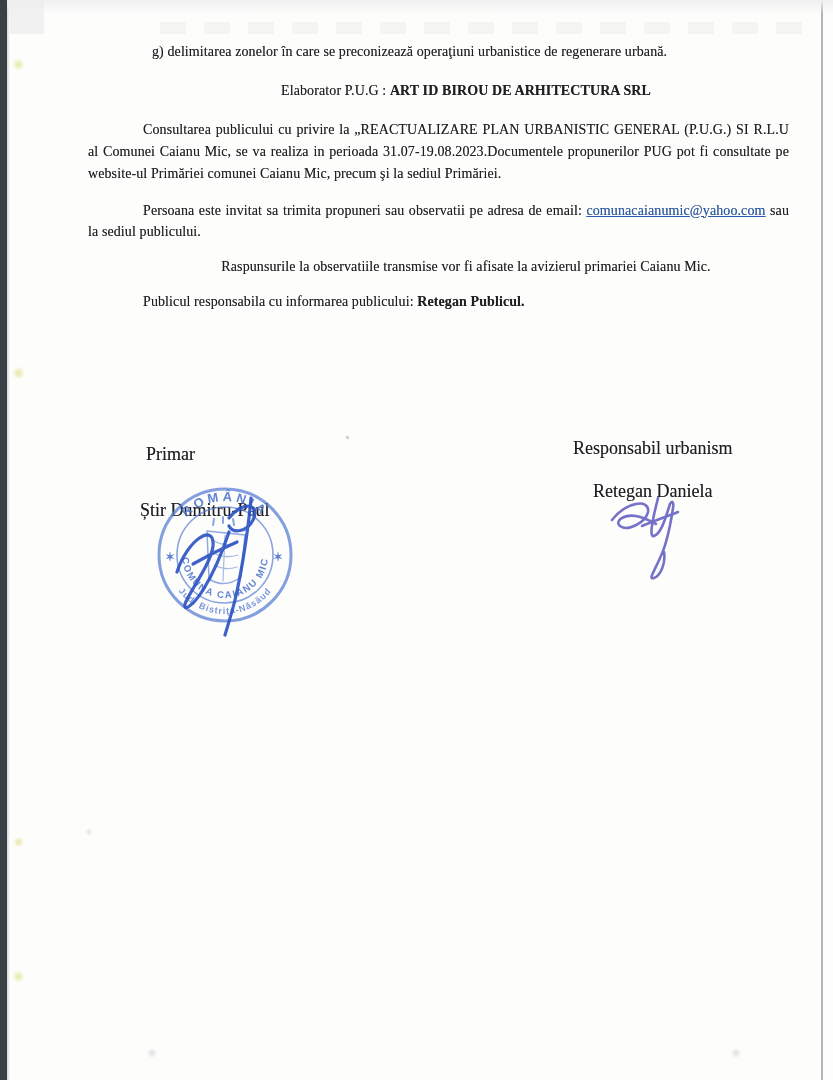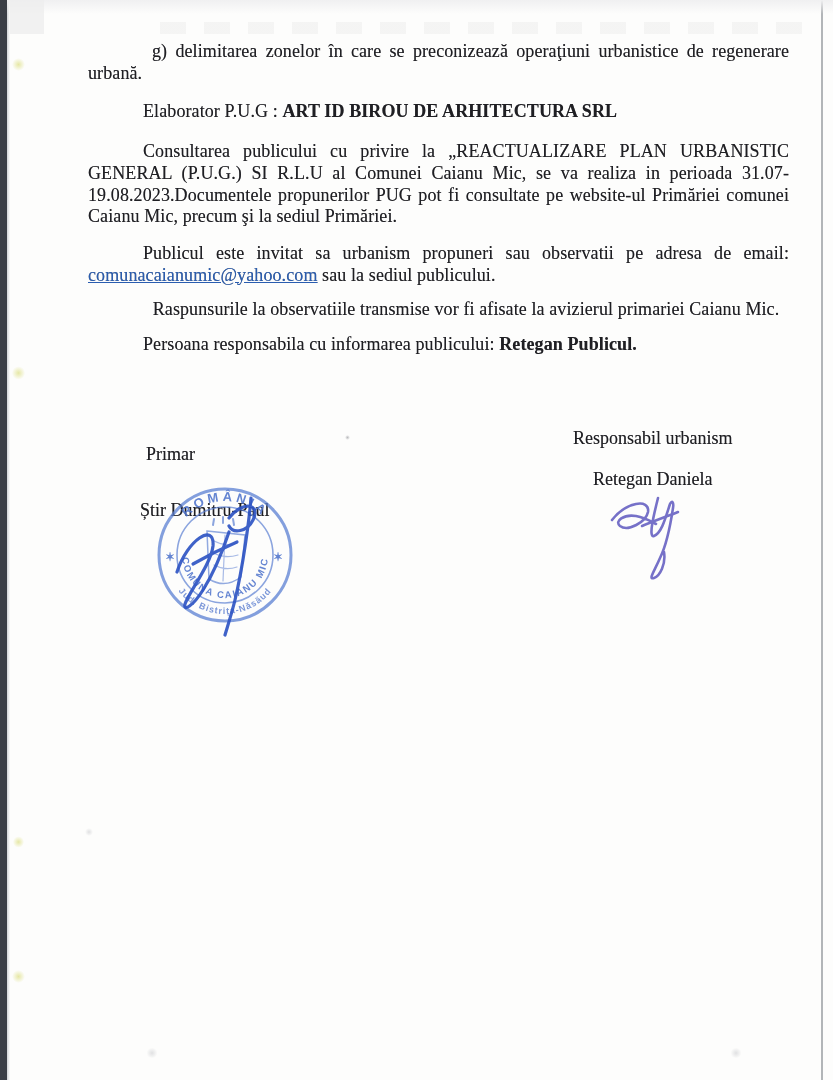--- a/index.html
+++ b/index.html
@@ -20,41 +20,41 @@
   .ghost-row{position:absolute;left:160px;top:22px;width:660px;height:12px;opacity:.05;
     background:repeating-linear-gradient(to right,#555 0 26px,transparent 26px 44px);}
   .speck{position:absolute;border-radius:50%;}
   .speck-yellow{background:radial-gradient(circle,rgba(226,228,150,.85),rgba(240,242,190,0) 70%);}
   .speck-gray{background:radial-gradient(circle,rgba(120,122,128,.5),rgba(160,160,165,0) 70%);}
   .speck-faint{background:radial-gradient(circle,rgba(170,172,178,.35),rgba(200,200,205,0) 70%);}
 
   
   .content{
     position:absolute;left:88px;top:0;width:701px;
-    font-size:18px;line-height:21.7px;
+    font-size:14px;line-height:21.7px;
     letter-spacing:.1px;
     text-shadow:0 0 .5px rgba(40,40,48,.55);
   }
   .content p{margin:0;}
   .para{text-align:justify;text-indent:55px;}
   .p1{padding-top:41px;text-indent:64px;}
-  .p2{margin-top:17px !important;text-align:left;}
+  .p2{margin-top:17px !important;text-align:center;}
   .p3{margin-top:18px !important;}
   .p4{margin-top:15px !important;}
   .p5{margin-top:13px !important;text-align:center;}
   .p6{margin-top:13px !important;text-align:left;}
   b{font-weight:bold;}
   a.email{color:#2a5db0;text-decoration:underline;text-decoration-color:#2a5db0;cursor:pointer;}
 
   .sig{position:absolute;font-weight:normal;font-size:18px;white-space:nowrap;
     text-shadow:0 0 .5px rgba(40,40,48,.55);}
   .sig-title-left{left:146px;top:444px;}
-  .sig-title-right{left:573px;top:428px;text-align:right;}
+  .sig-title-right{left:573px;top:438px;text-align:right;}
   .sig-name-left{left:140px;top:500px;}
-  .sig-name-right{left:593px;top:469px;}
+  .sig-name-right{left:593px;top:481px;}
 
   .stamp-wrap{position:absolute;left:151px;top:481px;width:148px;height:148px;opacity:.88;}
   .sig-scribble-left{position:absolute;left:163px;top:488px;width:112px;height:150px;}
   .sig-scribble-right{position:absolute;left:608px;top:494px;width:110px;height:88px;}
 </style>
 </head>
 <body>
 
 <div class="page">
 
@@ -73,25 +73,25 @@
   <div class="speck speck-faint" style="left:146px;top:1048px;width:12px;height:10px;"></div>
   <div class="speck speck-faint" style="left:730px;top:1048px;width:12px;height:10px;"></div>
 
   <div class="content">
     <p class="para p1"><span>g) delimitarea zonelor în care se preconizează operaţiuni urbanistice de regenerare urbană.</span></p>
 
     <p class="para p2"><span>Elaborator P.U.G : </span><b>ART ID BIROU DE ARHITECTURA SRL</b></p>
 
     <p class="para p3"><span>Consultarea publicului cu privire la „REACTUALIZARE PLAN URBANISTIC GENERAL (P.U.G.) SI R.L.U al Comunei Caianu Mic, se va realiza in perioada 31.07-19.08.2023.Documentele propunerilor PUG pot fi consultate pe website-ul Primăriei comunei Caianu Mic, precum şi la sediul Primăriei.</span></p>
 
-    <p class="para p4"><span>Publicul este invitat sa urbanism propuneri sau observatii pe adresa de email: </span><a class="email">comunacaianumic@yahoo.com</a><span> sau la sediul publicului.</span></p>
+    <p class="para p4"><span>Persoana este invitat sa trimita propuneri sau observatii pe adresa de email: </span><a class="email">comunacaianumic@yahoo.com</a><span> sau la sediul publicului.</span></p>
 
     <p class="para p5"><span>Raspunsurile la observatiile transmise vor fi afisate la avizierul primariei Caianu Mic.</span></p>
 
-    <p class="para p6"><span>Persoana responsabila cu informarea publicului: </span><b>Retegan Publicul.</b></p>
+    <p class="para p6"><span>Publicul responsabila cu informarea publicului: </span><b>Retegan Publicul.</b></p>
   </div>
 
   <div class="sig sig-title-left">Primar</div>
   <div class="sig sig-title-right">Responsabil urbanism</div>
   <div class="sig sig-name-left">Știr Dumitru-Paul</div>
   <div class="sig sig-name-right">Retegan Daniela</div>
 
   <div class="stamp-wrap">
     <svg width="148" height="148" viewBox="0 0 148 148">
       <defs>

